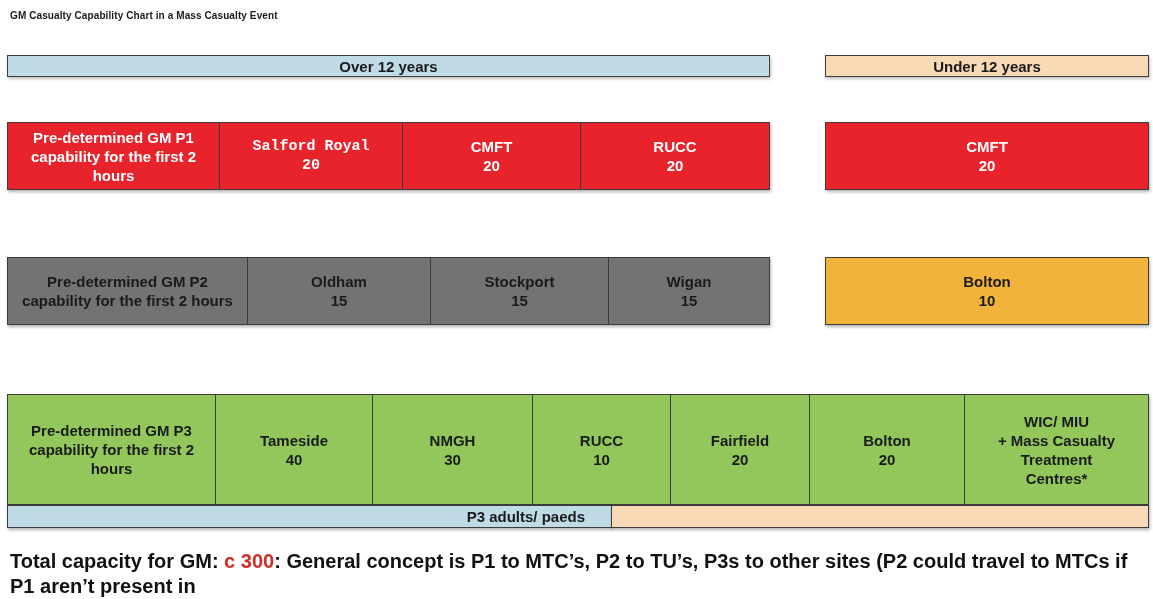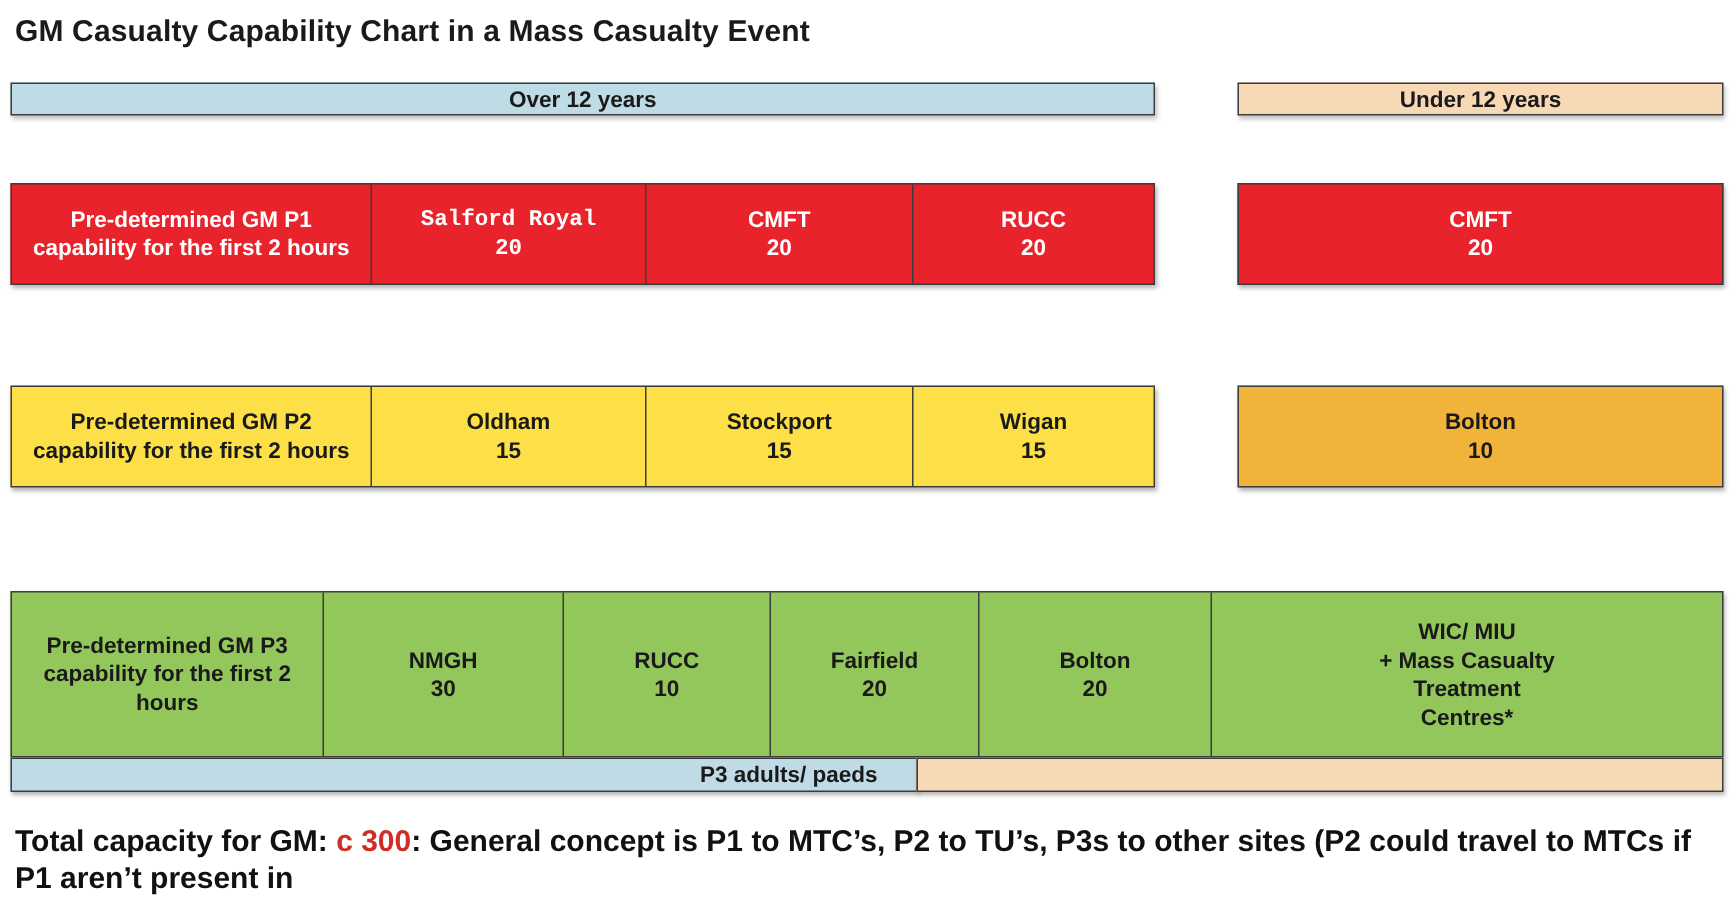--- a/index.html
+++ b/index.html
@@ -1,20 +1,20 @@
 <!DOCTYPE html>
 <html><head>
 <meta charset="utf-8">
 <style>
   html,body{margin:0;padding:0;background:#ffffff;}
   .canvas{
     position:relative;width:1153px;height:599px;background:#ffffff;overflow:hidden;
     font-family:"Liberation Sans", sans-serif;font-weight:bold;color:#1a1a1a;
   }
-  .title{position:absolute;left:10px;top:10px;font-size:20px;letter-spacing:.1px;}
+  .title{position:absolute;left:10px;top:10px;font-size:10px;letter-spacing:.1px;}
   .band{
     position:absolute;height:22px;border:1px solid #3c3c3c;box-sizing:border-box;
     display:flex;align-items:center;justify-content:center;font-size:15px;
     box-shadow:1px 2px 3px rgba(0,0,0,.25);
   }
   .row{
     position:absolute;border:1px solid #3c3c3c;box-sizing:border-box;display:flex;
     box-shadow:1px 2px 3px rgba(0,0,0,.3);
   }
   .cell{
@@ -50,21 +50,21 @@
   <div class="title">GM Casualty Capability Chart in a Mass Casualty Event</div>
 
   <div class="band" style="left: 7px; top: 55px; width: 763px; background-color: rgb(190, 219, 230);">
     <span>Over 12 years</span>
   </div>
   <div class="band" style="left: 825px; top: 55px; width: 324px; background-color: rgb(247, 217, 182);">
     <span>Under 12 years</span>
   </div>
 
   <div class="row p1-colors" style="left: 7px; top: 122px; width: 763px; height: 68px; background-color: rgb(232, 35, 43);">
-    <div class="cell" style="width:240px;align-items:flex-end;">
+    <div class="cell" style="width:212px;align-items:flex-end;">
       <div>Pre-determined GM P1 capability for the first 2 hours</div>
     </div>
     <div class="cell" style="width:183px;font-family:Liberation Mono, monospace;">
       <div>Salford Royal</div>
       <div>20</div>
     </div>
     <div class="cell" style="width:178px;">
       <div>CMFT</div>
       <div>20</div>
     </div>
@@ -72,21 +72,21 @@
       <div>RUCC</div>
       <div>20</div>
     </div>
   </div>
 
   <div class="solo white-text" style="left: 825px; top: 122px; width: 324px; height: 68px; background-color: rgb(232, 35, 43);">
     <div>CMFT</div>
     <div>20</div>
   </div>
 
-  <div class="row" style="left: 7px; top: 257px; width: 763px; height: 68px; background-color: #fde047;">
+  <div class="row" style="left: 7px; top: 257px; width: 763px; height: 68px; background-color: #737373;">
     <div class="cell" style="width:240px;">
       <div>Pre-determined GM P2 capability for the first 2 hours</div>
     </div>
     <div class="cell" style="width:183px;">
       <div>Oldham</div>
       <div>15</div>
     </div>
     <div class="cell" style="width:178px;">
       <div>Stockport</div>
       <div>15</div>
@@ -98,20 +98,24 @@
   </div>
 
   <div class="solo" style="left: 825px; top: 257px; width: 324px; height: 68px; background-color: rgb(242, 179, 58);">
     <div>Bolton</div>
     <div>10</div>
   </div>
 
   <div class="row" style="left: 7px; top: 394px; width: 1142px; height: 111px; background-color: rgb(147, 199, 92);">
     <div class="cell" style="width:208px;">
       <div>Pre-determined GM P3 capability for the first 2 hours</div>
+    </div>
+    <div class="cell" style="width:157px;">
+      <div>Tameside</div>
+      <div>40</div>
     </div>
     <div class="cell" style="width:160px;">
       <div>NMGH</div>
       <div>30</div>
     </div>
     <div class="cell" style="width:138px;">
       <div>RUCC</div>
       <div>10</div>
     </div>
     <div class="cell" style="width:139px;">

